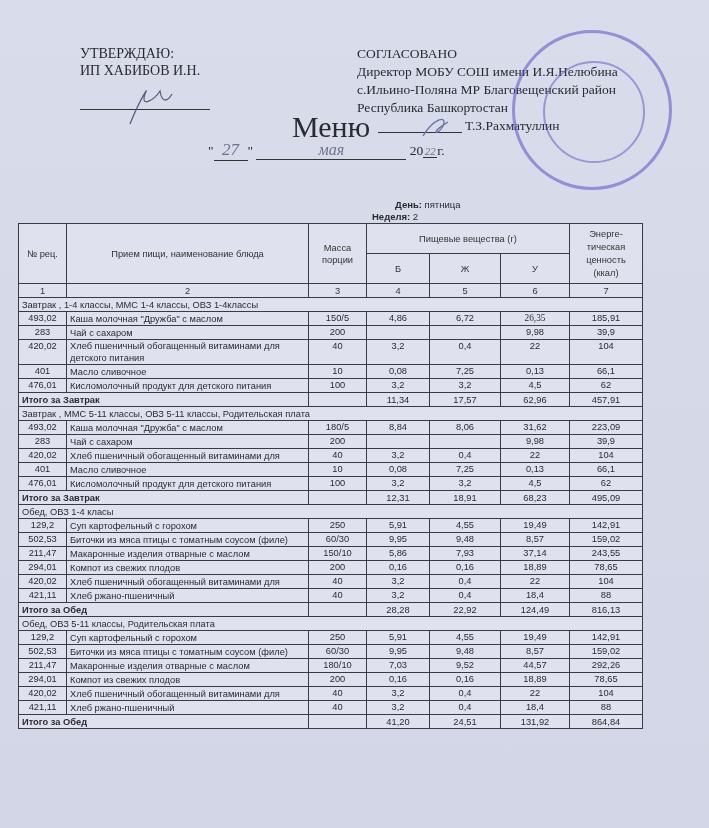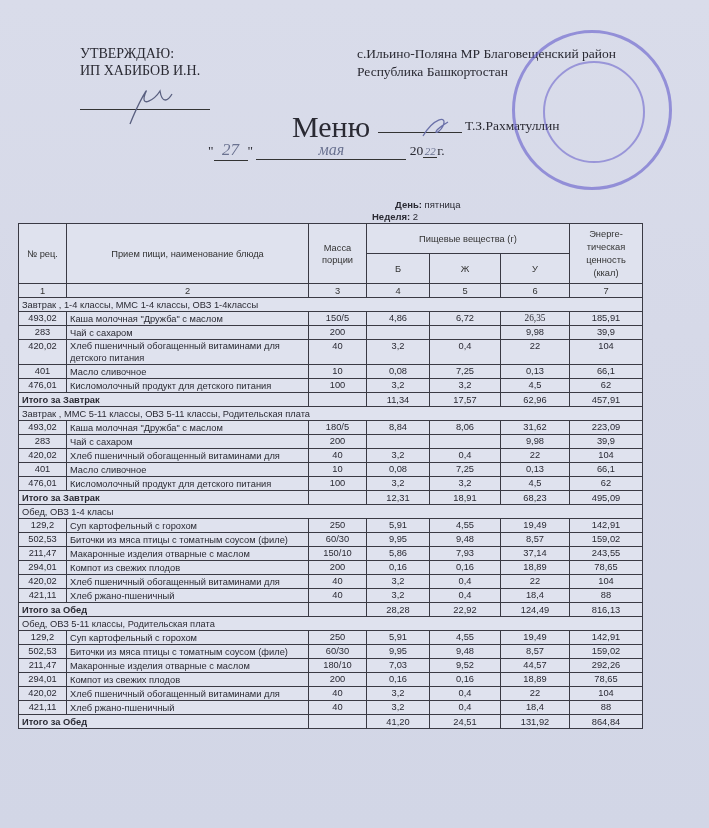--- a/index.html
+++ b/index.html
@@ -54,20 +54,22 @@
   <div>УТВЕРЖДАЮ:</div>
   <div>ИП ХАБИБОВ И.Н.</div>
   <div class="line">
     <svg width="70" height="50" style="position:absolute;left:30px;top:0">
       <path d="M20 45 C 30 20, 40 5, 35 15 C 30 30, 45 20, 50 12 C 52 25, 58 22, 62 15" stroke="#5a6080" stroke-width="1.3" fill="none"></path>
     </svg>
   </div>
 </div>
 
 <div class="abs agreed serif">
+  <div>СОГЛАСОВАНО</div>
+  <div>Директор МОБУ СОШ имени И.Я.Нелюбина</div>
   <div>с.Ильино-Поляна МР Благовещенский район</div>
   <div>Республика Башкортостан</div>
 </div>
 
 <div class="abs menu-title serif">Меню</div>
 <div class="abs sign-line">
   <svg width="40" height="26" style="position:absolute;left:40px;top:-18px">
     <path d="M5 22 C 15 5, 30 0, 25 12 C 20 22, 10 20, 30 8" stroke="#6a70a8" stroke-width="1.3" fill="none"></path>
   </svg>
 </div>

